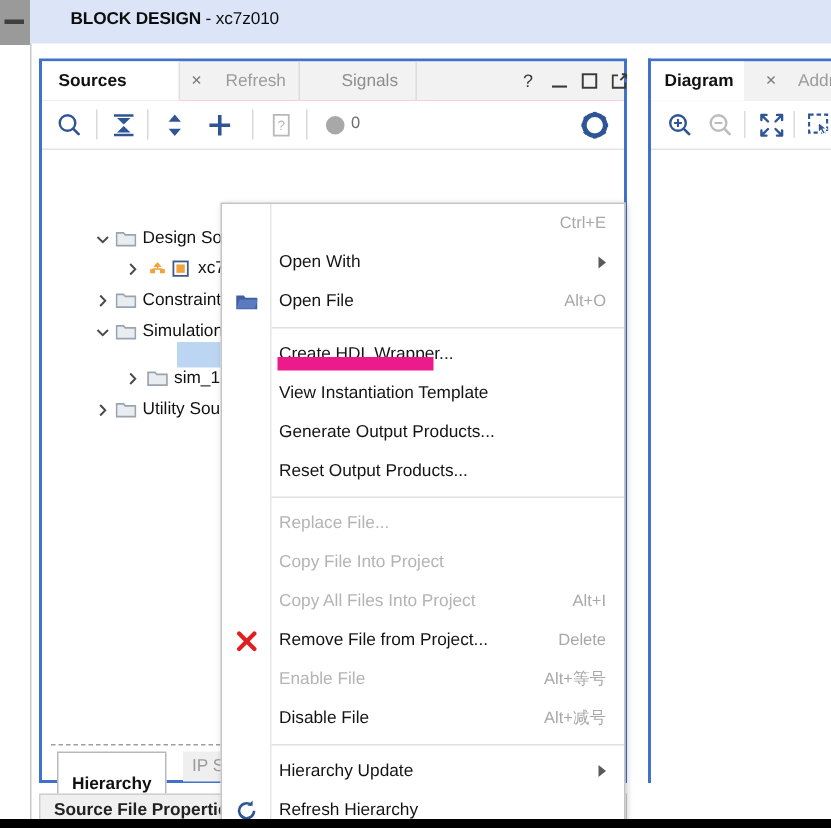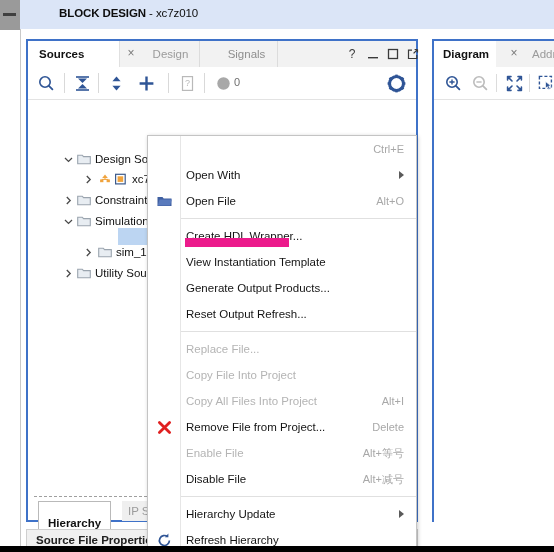--- a/index.html
+++ b/index.html
@@ -12,21 +12,21 @@
   }
 
   
   #left-rail{position:absolute;left:0;top:0;width:20px;height:552px;background:#ffffff;border-right:1px solid #c9c9c9;}
   #rail-top{position:absolute;left:0;top:0;width:20px;height:30px;background:#9a9a9a;}
   #rail-dash{position:absolute;left:3px;top:13px;width:13px;height:3px;background:#3f3f3f;}
 
   
   #titlebar{position:absolute;left:20px;top:0;width:534px;height:29px;background:#dbe5f7;}
   #title-text{position:absolute;left:27px;top:7px;font-size:11.5px;letter-spacing:-0.1px;color:#0d0d0d;white-space:nowrap;}
-  #title-text b{font-weight:bold;margin-left:12px;}
+  #title-text b{font-weight:bold;}
   #title-dev{font-weight:normal;}
 
   
   #sources-panel{position:absolute;left:26px;top:39px;width:392px;height:483px;
      border:2px solid #3f72c8;background:#ffffff;box-sizing:border-box;}
   #panel-tabrow{position:absolute;left:0;top:0;width:388px;height:26px;background:#f2f2f2;border-bottom:4px solid #ec4899;}
   .ptab{position:absolute;top:0;height:26px;line-height:26px;font-size:11.5px;box-sizing:border-box;}
   #tab-sources{left:0;width:92px;background:#ffffff;color:#111;font-weight:bold;text-align:left;padding-left:11px;border-right:1px solid #e0e0e0;}
   #tab-sources-close{position:absolute;left:96px;top:5px;width:14px;height:14px;color:#7a7a7a;font-size:12px;line-height:14px;text-align:center;}
   #tab-design{left:114px;width:58px;color:#9b9b9b;text-align:center;border-right:1px solid #dcdcdc;}
@@ -101,21 +101,21 @@
   <div id="title-text">
     <b>BLOCK DESIGN</b><span> - </span><span id="title-dev">xc7z010</span>
   </div>
 </div>
 
 <div id="sources-panel">
 
   <div id="panel-tabrow">
     <div class="ptab" id="tab-sources">Sources</div>
     <div id="tab-sources-close">×</div>
-    <div class="ptab" id="tab-design">Design</div>
+    <div class="ptab" id="tab-design">Refresh</div>
     <div class="ptab" id="tab-signals">Signals</div>
 
     <div class="pbtn" id="pbtn-help">?</div>
     <div class="pbtn" id="pbtn-min">
       <svg class="glyph-svg" width="16" height="16" viewBox="0 0 16 16">
           <rect x="3" y="11" width="10" height="1.4" fill="#3a3a3a"></rect>
         </svg>
     </div>
     <div class="pbtn" id="pbtn-max">
       <svg class="glyph-svg" width="16" height="16" viewBox="0 0 16 16">
@@ -374,21 +374,21 @@
 
     <div class="mi">
       <span>View Instantiation Template</span>
     </div>
 
     <div class="mi">
       <span>Generate Output Products...</span>
     </div>
 
     <div class="mi">
-      <span>Reset Output Refresh...</span>
+      <span>Reset Output Products...</span>
     </div>
 
     <div class="msep"></div>
 
     <div class="mi dis">
       <span>Replace File...</span>
     </div>
 
     <div class="mi dis">
       <span>Copy File Into Project</span>

